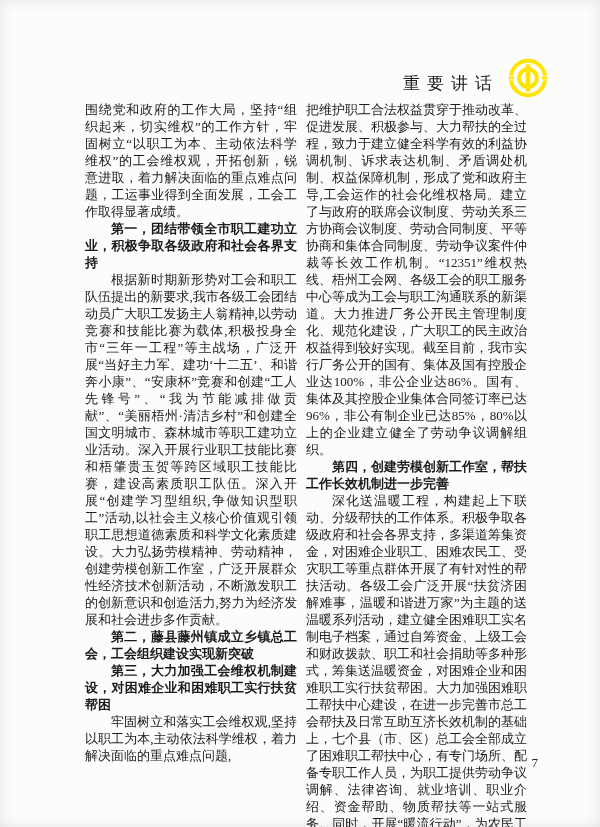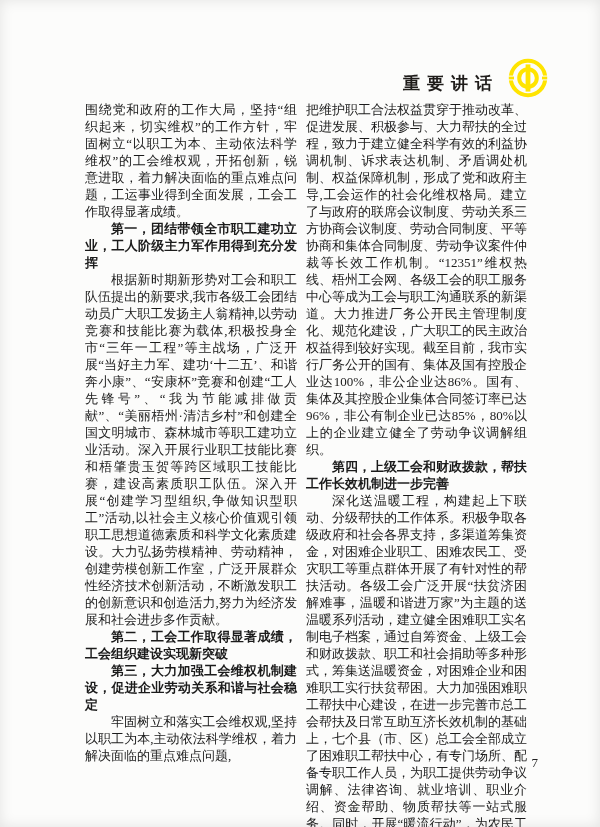--- a/index.html
+++ b/index.html
@@ -21,21 +21,21 @@
   .header {
     position: absolute;
     top: 58px;
     right: 52px;
     display: flex;
     align-items: center;
     gap: 9px;
   }
   .header-title {
     font-family: "Liberation Sans", "DejaVu Sans", sans-serif;
-    font-weight: bold;
+    font-weight: normal;
     font-size: 17px;
     letter-spacing: 7px;
     color: #1f1c1a;
     white-space: nowrap;
     margin-top: 11px;
   }
   .logo {
     width: 40px;
     height: 40px;
     display: block;
@@ -88,28 +88,28 @@
 
       <circle cx="50" cy="50" r="22" fill="none" stroke="#ffe400" stroke-width="10"></circle>
 
       <rect x="44" y="16" width="12" height="68" fill="#ffe400"></rect>
     </svg>
   </div>
 
   <div class="content">
     <div class="col col-left">
         <p class="">围绕党和政府的工作大局，坚持“组织起来，切实维权”的工作方针，牢固树立“以职工为本、主动依法科学维权”的工会维权观，开拓创新，锐意进取，着力解决面临的重点难点问题，工运事业得到全面发展，工会工作取得显著成绩。</p>
-        <p class="heading indent">第一，团结带领全市职工建功立业，工人阶级主力军作用得到充分发挥</p>
+        <p class="heading indent">第一，团结带领全市职工建功立业，积极争取各级政府和社会各界支持</p>
         <p class=" indent">根据新时期新形势对工会和职工队伍提出的新要求,我市各级工会团结动员广大职工发扬主人翁精神,以劳动竞赛和技能比赛为载体,积极投身全市“三年一工程”等主战场，广泛开展“当好主力军、建功‘十二五’、和谐奔小康”、“安康杯”竞赛和创建“工人先锋号”、“我为节能减排做贡献”、“美丽梧州·清洁乡村”和创建全国文明城市、森林城市等职工建功立业活动。深入开展行业职工技能比赛和梧肇贵玉贺等跨区域职工技能比赛，建设高素质职工队伍。深入开展“创建学习型组织,争做知识型职工”活动,以社会主义核心价值观引领职工思想道德素质和科学文化素质建设。大力弘扬劳模精神、劳动精神，创建劳模创新工作室，广泛开展群众性经济技术创新活动，不断激发职工的创新意识和创造活力,努力为经济发展和社会进步多作贡献。</p>
-        <p class="heading indent">第二，工会工作取得显著成绩，工会组织建设实现新突破</p>
-        <p class="heading indent">第三，大力加强工会维权机制建设，促进企业劳动关系和谐与社会稳定</p>
+        <p class="heading indent">第二，藤县藤州镇成立乡镇总工会，工会组织建设实现新突破</p>
+        <p class="heading indent">第三，大力加强工会维权机制建设，对困难企业和困难职工实行扶贫帮困</p>
         <p class=" indent">牢固树立和落实工会维权观,坚持以职工为本,主动依法科学维权，着力解决面临的重点难点问题,</p>
       </div>
     <div class="col col-right">
         <p class="">把维护职工合法权益贯穿于推动改革、促进发展、积极参与、大力帮扶的全过程，致力于建立健全科学有效的利益协调机制、诉求表达机制、矛盾调处机制、权益保障机制，形成了党和政府主导,工会运作的社会化维权格局。建立了与政府的联席会议制度、劳动关系三方协商会议制度、劳动合同制度、平等协商和集体合同制度、劳动争议案件仲裁等长效工作机制。“12351”维权热线、梧州工会网、各级工会的职工服务中心等成为工会与职工沟通联系的新渠道。大力推进厂务公开民主管理制度化、规范化建设，广大职工的民主政治权益得到较好实现。截至目前，我市实行厂务公开的国有、集体及国有控股企业达100%，非公企业达86%。国有、集体及其控股企业集体合同签订率已达96%，非公有制企业已达85%，80%以上的企业建立健全了劳动争议调解组织。</p>
-        <p class="heading indent">第四，上级工会和财政拨款，帮扶工作长效机制进一步完善</p>
+        <p class="heading indent">第四，创建劳模创新工作室，帮扶工作长效机制进一步完善</p>
         <p class=" indent">深化送温暖工程，构建起上下联动、分级帮扶的工作体系。积极争取各级政府和社会各界支持，多渠道筹集资金，对困难企业职工、困难农民工、受灾职工等重点群体开展了有针对性的帮扶活动。各级工会广泛开展“扶贫济困解难事，温暖和谐进万家”为主题的送温暖系列活动，建立健全困难职工实名制电子档案，通过自筹资金、上级工会和财政拨款、职工和社会捐助等多种形式，筹集送温暖资金，对困难企业和困难职工实行扶贫帮困。大力加强困难职工帮扶中心建设，在进一步完善市总工会帮扶及日常互助互济长效机制的基础上，七个县（市、区）总工会全部成立了困难职工帮扶中心，有专门场所、配备专职工作人员，为职工提供劳动争议调解、法律咨询、就业培训、职业介绍、资金帮助、物质帮扶等一站式服务。同时，开展“暖流行动”，为农民工平安返乡、顺利返城提供优质的服务。在7个工业园区，工业集中区建立农民工服务站，开展服务农民工“六进”园区工作。广泛开展“送温暖”、“送清凉”和“金秋助学”活动，扎实推进职工医疗互助保障工作，坚持开展全市处级干部结对帮扶职工生活困难户活动，随着中央财政和地方财政的资金支持力度逐年加大，工会帮扶工作领域更加广泛，内容更加多样，效果更加明显。</p>
       </div>
   </div>
 
   <div class="page-number">7</div>
 
 </div>
 
 </body></html>

